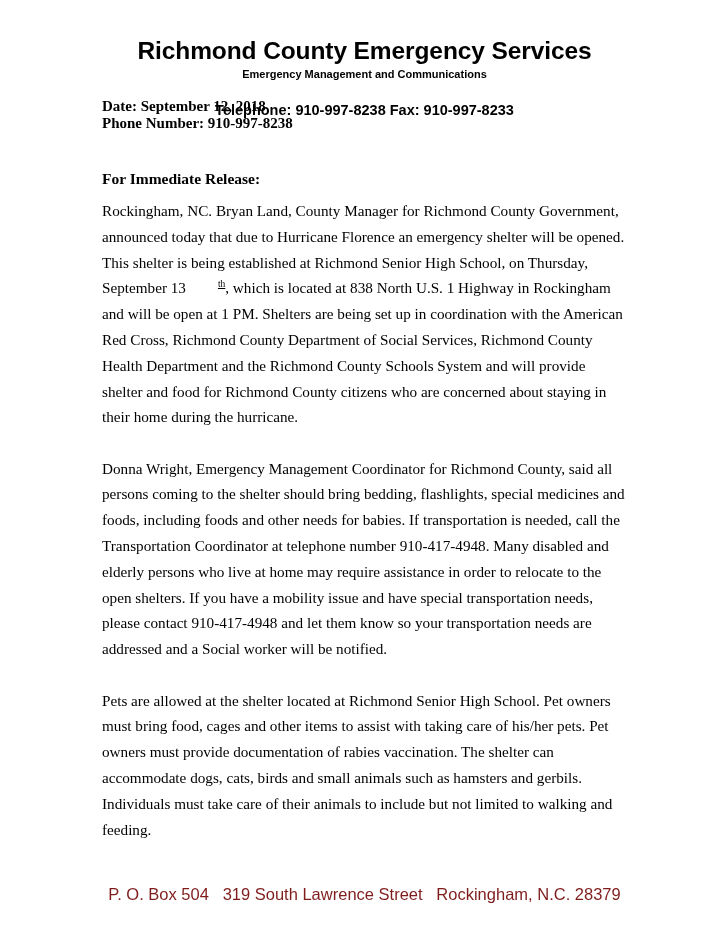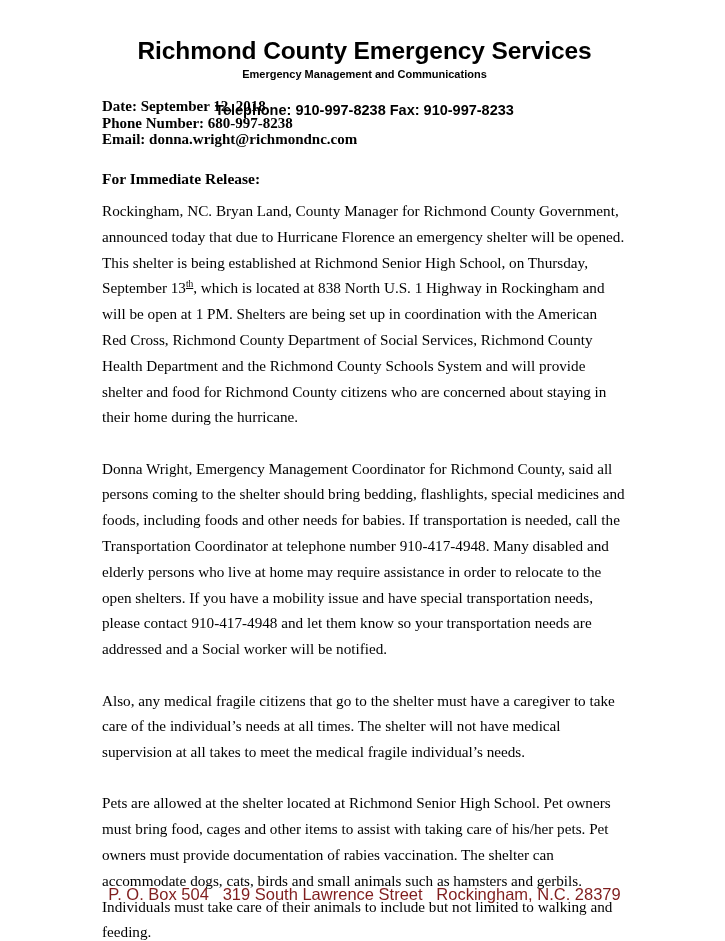--- a/index.html
+++ b/index.html
@@ -92,20 +92,21 @@
   .body-copy p {
     margin: 0 0 25.5px 0;
     padding: 0;
   }
   .body-copy p:last-child { margin-bottom: 0; }
   sup {
     font-size: 0.62em;
     vertical-align: super;
     line-height: 0;
     text-decoration: underline;
+    margin-left: 32px;
   }
 
   
   .footer {
     position: absolute;
     left: 0;
     top: 884px;
     width: 725px;
     text-align: center;
     font-family: "Liberation Sans", sans-serif;
@@ -121,29 +122,27 @@
 <div class="page">
 
   <div class="letterhead">
     <div class="lh-title">Richmond County Emergency Services</div>
     <div class="lh-sub">Emergency Management and Communications</div>
     <div class="lh-phone">Telephone: 910-997-8238 Fax: 910-997-8233</div>
   </div>
 
   <div class="contact-block">
     <div class="contact-line">Date: September 12, 2018</div>
-    <div class="contact-line">Phone Number: 680-997-8238</div>
-    <div class="contact-line">Email: donna.wright@richmondnc.com</div>
+    <div class="contact-line">Phone Number: 910-997-8238</div>
   </div>
 
   <div class="release-heading">For Immediate Release:</div>
 
   <div class="body-copy">
     <p><span>Rockingham, NC. Bryan Land, County Manager for Richmond County Government, announced today that due to Hurricane Florence an emergency shelter will be opened. This shelter is being established at Richmond Senior High School, on Thursday, September 13</span><sup>th</sup><span>, which is located at 838 North U.S. 1 Highway in Rockingham and will be open at 1 PM. Shelters are being set up in coordination with the American Red Cross, Richmond County Department of Social Services, Richmond County Health Department and the Richmond County Schools System and will provide shelter and food for Richmond County citizens who are concerned about staying in their home during the hurricane.</span></p>
     <p>Donna Wright, Emergency Management Coordinator for Richmond County, said all persons coming to the shelter should bring bedding, flashlights, special medicines and foods, including foods and other needs for babies. If transportation is needed, call the Transportation Coordinator at telephone number 910-417-4948.  Many disabled and elderly persons who live at home may require assistance in order to relocate to the open shelters. If you have a mobility issue and have special transportation needs, please contact 910-417-4948 and let them know so your transportation needs are addressed and a Social worker will be notified.</p>
-    <p>Also, any medical fragile citizens that go to the shelter must have a caregiver to take care of the individual’s needs at all times. The shelter will not have medical supervision at all takes to meet the medical fragile individual’s needs.</p>
     <p>Pets are allowed at the shelter located at Richmond Senior High School. Pet owners must bring food, cages and other items to assist with taking care of his/her pets. Pet owners must provide documentation of rabies vaccination. The shelter can accommodate dogs, cats, birds and small animals such as hamsters and gerbils.  Individuals must take care of their animals to include but not limited to walking and feeding.</p>
 
   </div>
 
   <div class="footer">P. O. Box 504   319 South Lawrence Street   Rockingham, N.C. 28379</div>
 
 </div>
 
 </body></html>

